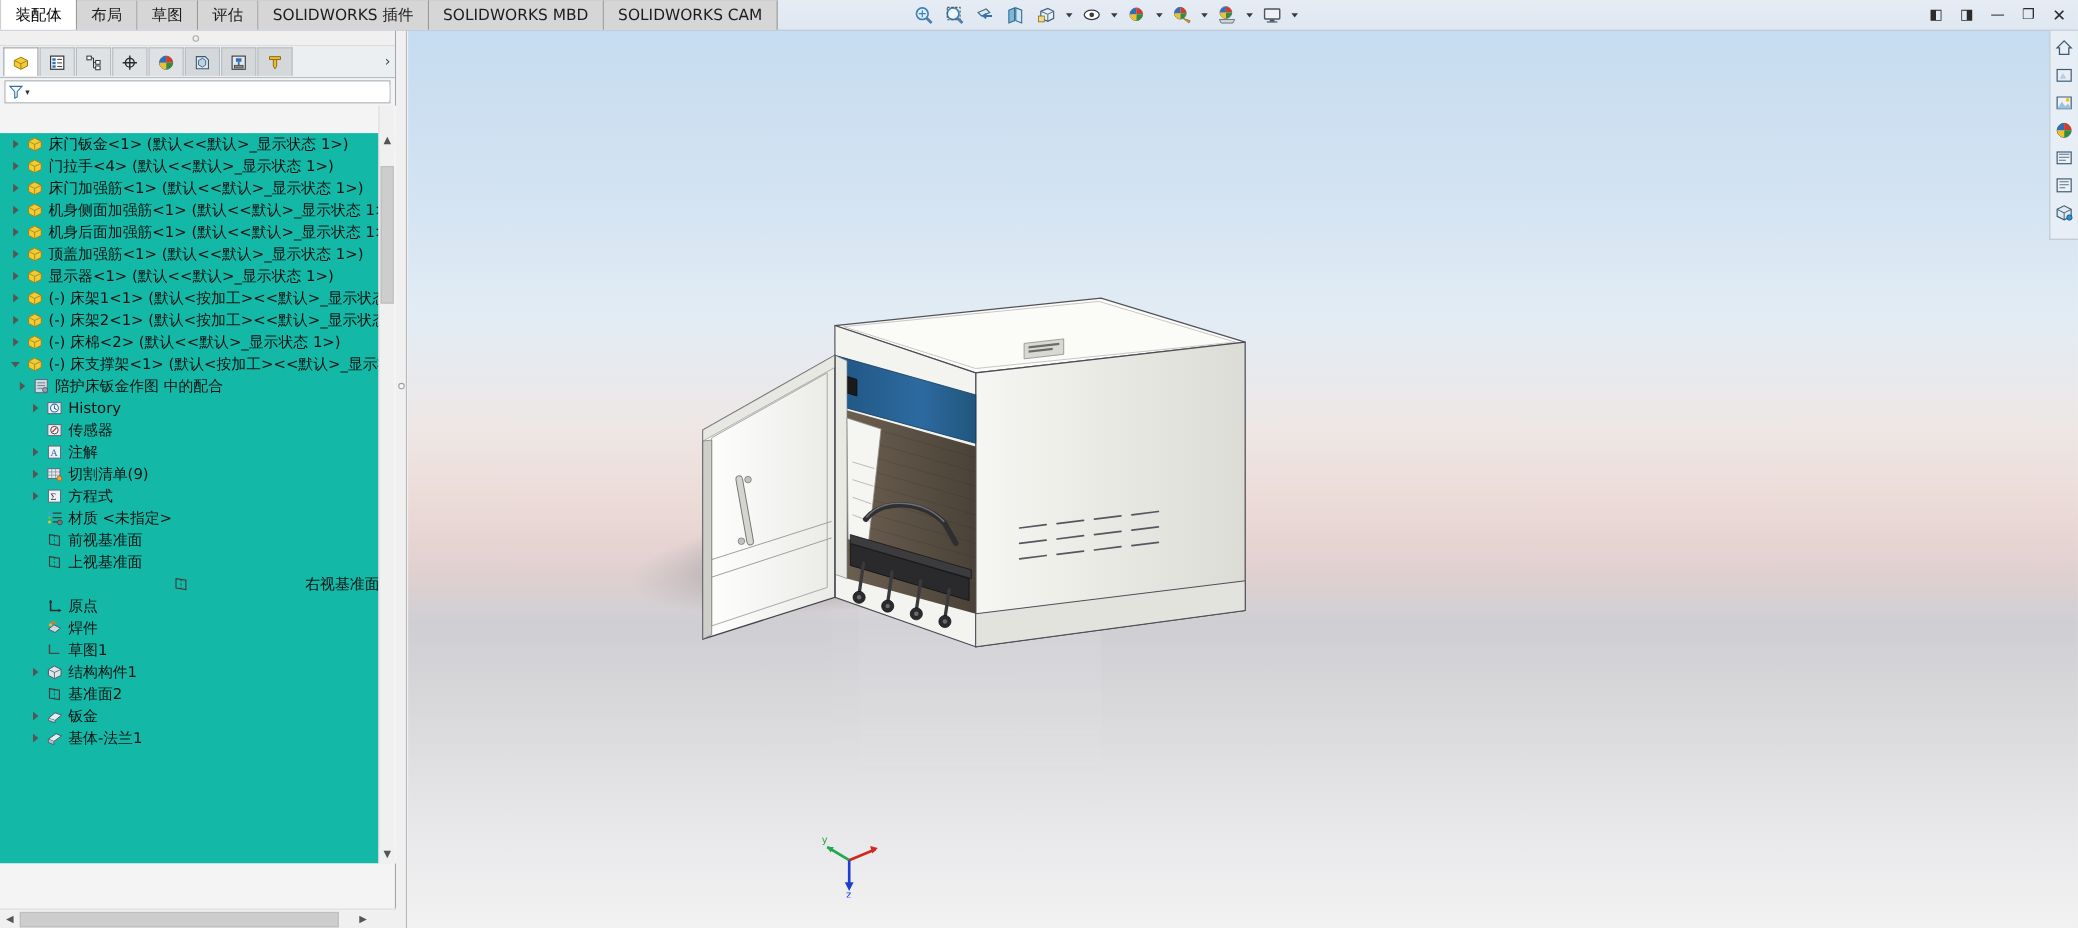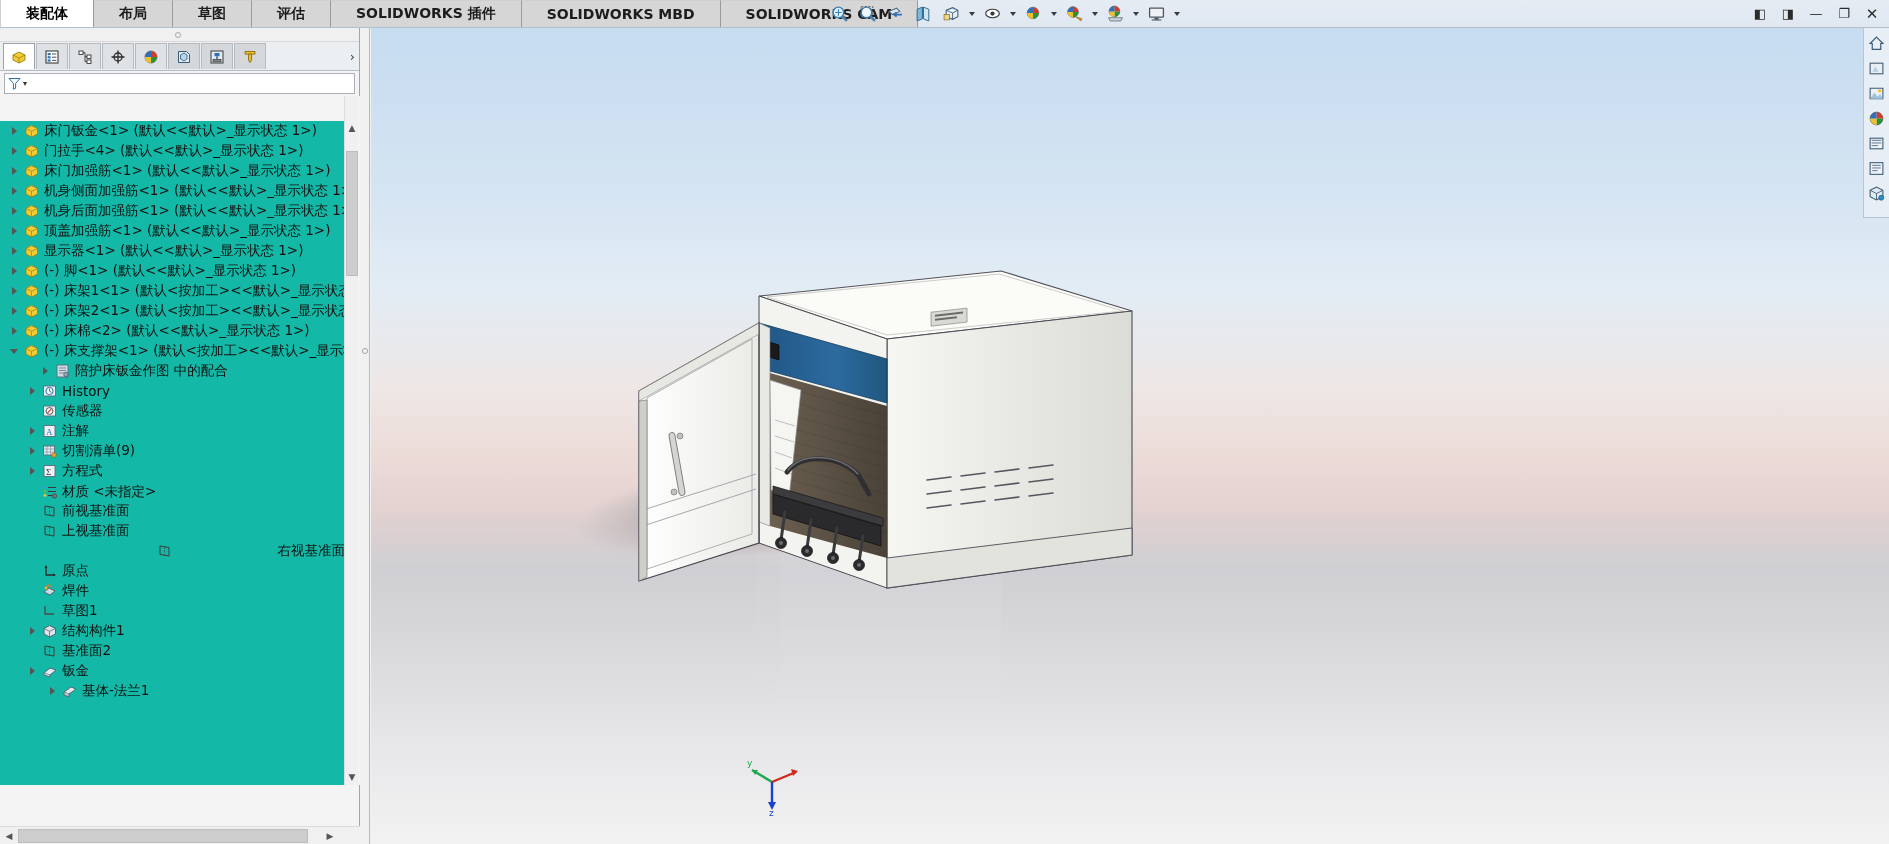--- a/index.html
+++ b/index.html
@@ -12,28 +12,27 @@
 
   
   .ribbon-bar {
     position: absolute; top: 0; left: 0; width: 1889px; height: 28px;
     background: linear-gradient(to bottom, #e6ecf4 0%, #dfe7f1 100%);
     border-bottom: 1px solid #b5bfcc;
     display: flex; align-items: flex-end;
   }
   .tabs { display: flex; align-items: flex-end; height: 28px; }
   .tab {
-    height: 27px; padding: 0 25px;
+    height: 27px; padding: 0 13px;
     display: flex; align-items: center; justify-content: center;
     font-size: 14px; color: #1c1c1c; white-space: nowrap;
     background: #d6d6d6;
     border-right: 1px solid #9a9a9a;
     border-top: 1px solid #cfcfcf;
     cursor: default;
-    font-weight: bold;
   }
   .tab:first-child { border-left: 1px solid #cfcfcf; }
   .tab.active {
     background: #ffffff; color: #000;
     border-top: 1px solid #ffffff;
     height: 28px;
   }
 
   
   .top-tools {
@@ -488,32 +487,20 @@
         <div class="node" style="padding-left: 6px;">
           <span class="tw closed"></span>
           <span class="ico">
             <svg width="16" height="16" viewBox="0 0 16 16">
               <path d="M2 5.5 L7.5 2.5 L13.5 5.5 L13.5 11 L7.5 14 L2 11 Z" fill="#f2cc36" stroke="#9b7d12" stroke-width="0.8"></path>
               <path d="M2 5.5 L7.5 8.3 L13.5 5.5" fill="none" stroke="#9b7d12" stroke-width="0.7"></path>
               <path d="M7.5 8.3 L7.5 14" stroke="#9b7d12" stroke-width="0.7"></path>
               <path d="M3 4.8 L8 2.2" stroke="#bb9a1c" stroke-width="0.6"></path>
             </svg>
           </span>
-          <span class="lbl">(-) 脚&lt;1&gt; (默认&lt;&lt;默认&gt;_显示状态 1&gt;)</span>
-        </div>
-        <div class="node" style="padding-left: 6px;">
-          <span class="tw closed"></span>
-          <span class="ico">
-            <svg width="16" height="16" viewBox="0 0 16 16">
-              <path d="M2 5.5 L7.5 2.5 L13.5 5.5 L13.5 11 L7.5 14 L2 11 Z" fill="#f2cc36" stroke="#9b7d12" stroke-width="0.8"></path>
-              <path d="M2 5.5 L7.5 8.3 L13.5 5.5" fill="none" stroke="#9b7d12" stroke-width="0.7"></path>
-              <path d="M7.5 8.3 L7.5 14" stroke="#9b7d12" stroke-width="0.7"></path>
-              <path d="M3 4.8 L8 2.2" stroke="#bb9a1c" stroke-width="0.6"></path>
-            </svg>
-          </span>
           <span class="lbl">(-) 床架1&lt;1&gt; (默认&lt;按加工&gt;&lt;&lt;默认&gt;_显示状态 1&gt;)</span>
         </div>
         <div class="node" style="padding-left: 6px;">
           <span class="tw closed"></span>
           <span class="ico">
             <svg width="16" height="16" viewBox="0 0 16 16">
               <path d="M2 5.5 L7.5 2.5 L13.5 5.5 L13.5 11 L7.5 14 L2 11 Z" fill="#f2cc36" stroke="#9b7d12" stroke-width="0.8"></path>
               <path d="M2 5.5 L7.5 8.3 L13.5 5.5" fill="none" stroke="#9b7d12" stroke-width="0.7"></path>
               <path d="M7.5 8.3 L7.5 14" stroke="#9b7d12" stroke-width="0.7"></path>
               <path d="M3 4.8 L8 2.2" stroke="#bb9a1c" stroke-width="0.6"></path>
@@ -538,21 +525,21 @@
           <span class="ico">
             <svg width="16" height="16" viewBox="0 0 16 16">
               <path d="M2 5.5 L7.5 2.5 L13.5 5.5 L13.5 11 L7.5 14 L2 11 Z" fill="#f2cc36" stroke="#9b7d12" stroke-width="0.8"></path>
               <path d="M2 5.5 L7.5 8.3 L13.5 5.5" fill="none" stroke="#9b7d12" stroke-width="0.7"></path>
               <path d="M7.5 8.3 L7.5 14" stroke="#9b7d12" stroke-width="0.7"></path>
               <path d="M3 4.8 L8 2.2" stroke="#bb9a1c" stroke-width="0.6"></path>
             </svg>
           </span>
           <span class="lbl">(-) 床支撑架&lt;1&gt; (默认&lt;按加工&gt;&lt;&lt;默认&gt;_显示状态 1&gt;</span>
         </div>
-        <div class="node" style="padding-left: 37px; text-align: center;">
+        <div class="node" style="padding-left: 12px; text-align: center;">
           <span class="tw closed"></span>
           <span class="ico">
             <svg width="16" height="16" viewBox="0 0 16 16">
               <rect x="2" y="2" width="11" height="12" fill="#cfd9e2" stroke="#5b6b7a" stroke-width="0.9"></rect>
               <path d="M4 5 h7 M4 7.5 h7 M4 10 h5" stroke="#5b6b7a" stroke-width="0.7"></path>
               <circle cx="11" cy="11.5" r="2.3" fill="#8fa3b5" stroke="#44525e" stroke-width="0.7"></circle>
             </svg>
           </span>
           <span class="lbl">陪护床钣金作图 中的配合</span>
         </div>
@@ -602,21 +589,21 @@
         <div class="node" style="padding-left: 24px;">
           <span class="tw closed"></span>
           <span class="ico">
             <svg width="16" height="16" viewBox="0 0 16 16">
               <rect x="2" y="2.5" width="11" height="11" fill="#eef2f6" stroke="#5b6b7a" stroke-width="0.9"></rect>
               <text x="4" y="11.5" font-size="9" font-family="serif" fill="#333">Σ</text>
             </svg>
           </span>
           <span class="lbl">方程式</span>
         </div>
-        <div class="node" style="padding-left: 24px; align-items: flex-end;">
+        <div class="node" style="padding-left: 24px;">
           <span class="tw"></span>
           <span class="ico">
             <svg width="16" height="16" viewBox="0 0 16 16">
               <circle cx="3" cy="3.5" r="1.4" fill="#3da0e0"></circle>
               <circle cx="3" cy="7.5" r="1.4" fill="#5cc24e"></circle>
               <circle cx="3" cy="11.5" r="1.4" fill="#f0c030"></circle>
               <path d="M6 3.5 h8 M6 7.5 h8 M6 11.5 h5" stroke="#3a3a3a" stroke-width="1.2"></path>
               <circle cx="12.4" cy="12" r="2.2" fill="#777" stroke="#3a3a3a" stroke-width="0.7"></circle>
             </svg>
           </span>
@@ -706,21 +693,21 @@
         <div class="node" style="padding-left: 24px;">
           <span class="tw closed"></span>
           <span class="ico">
             <svg width="16" height="16" viewBox="0 0 16 16">
               <path d="M2 10 L8 5 L14 7 L8 12 Z" fill="#e6ebf0" stroke="#4a5a68" stroke-width="0.9"></path>
               <path d="M2 10 L2 12 L8 14 L8 12" fill="#cdd6de" stroke="#4a5a68" stroke-width="0.8"></path>
             </svg>
           </span>
           <span class="lbl">钣金</span>
         </div>
-        <div class="node" style="padding-left: 24px; margin-left: 20px;">
+        <div class="node" style="padding-left: 24px;">
           <span class="tw closed"></span>
           <span class="ico">
             <svg width="16" height="16" viewBox="0 0 16 16">
               <path d="M2 9 L9 4 L14 6 L7 11 Z" fill="#e6ebf0" stroke="#4a5a68" stroke-width="0.9"></path>
               <path d="M2 9 L2 12 L7 14 L7 11" fill="#b9c6d2" stroke="#4a5a68" stroke-width="0.8"></path>
             </svg>
           </span>
           <span class="lbl">基体-法兰1</span>
         </div>
       </div>

